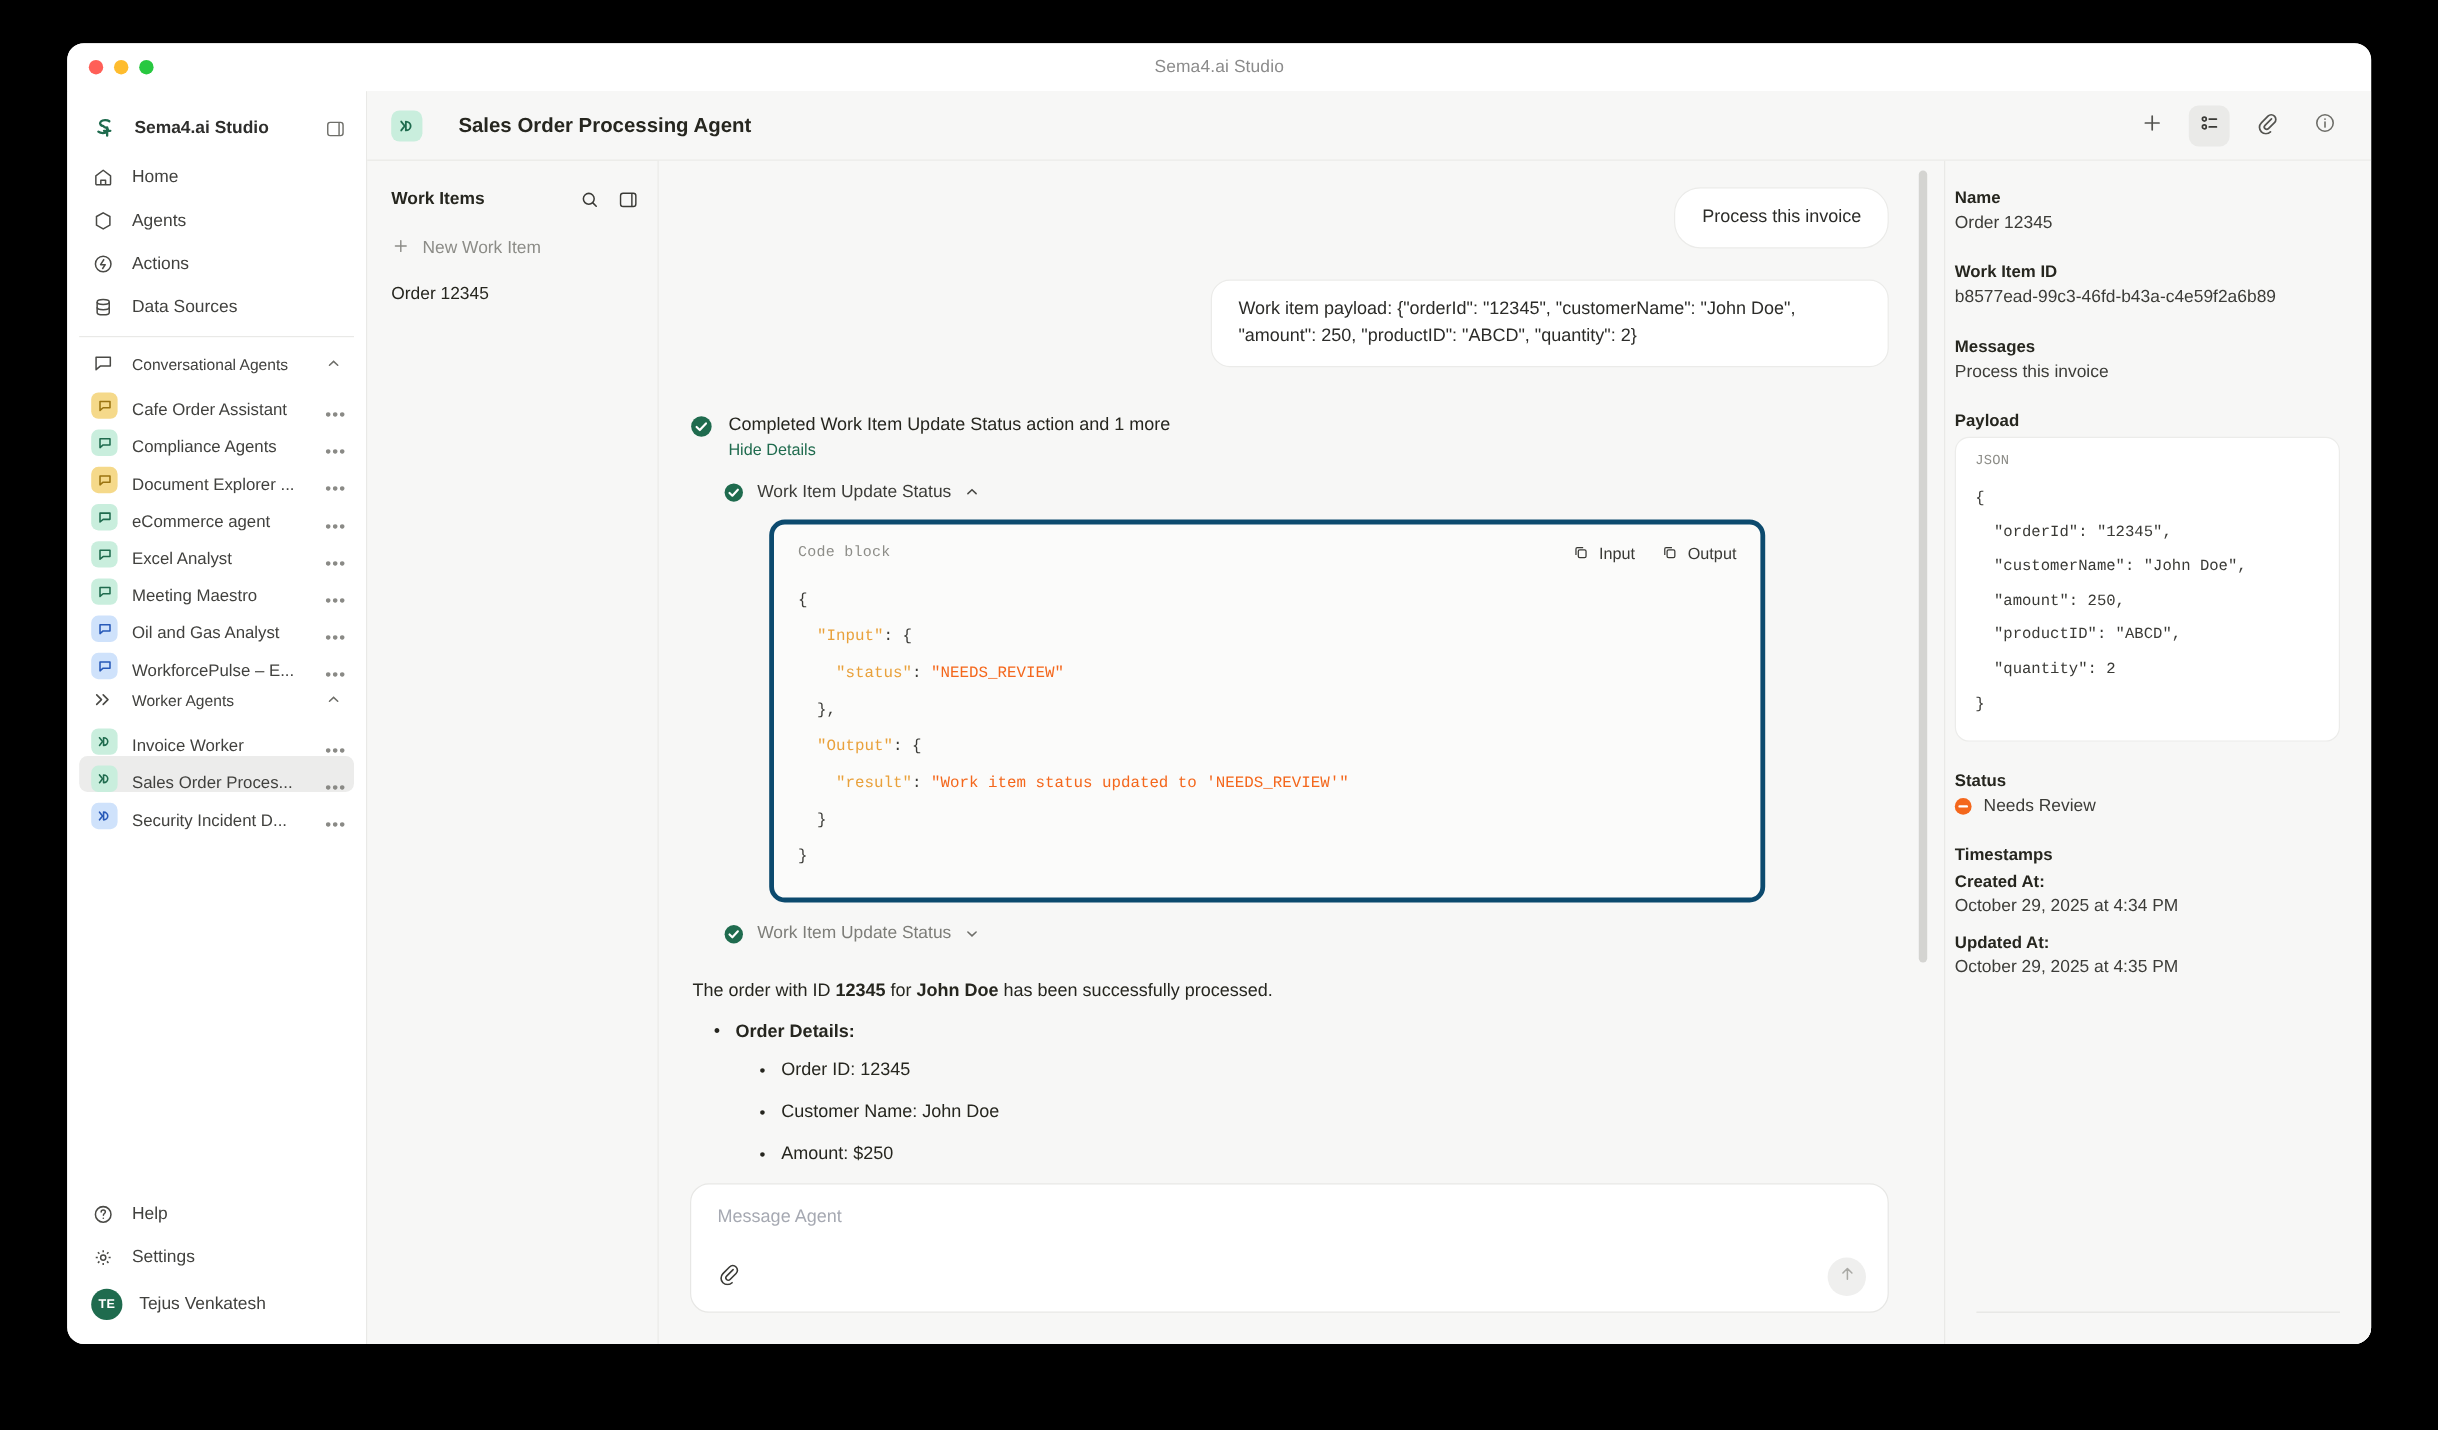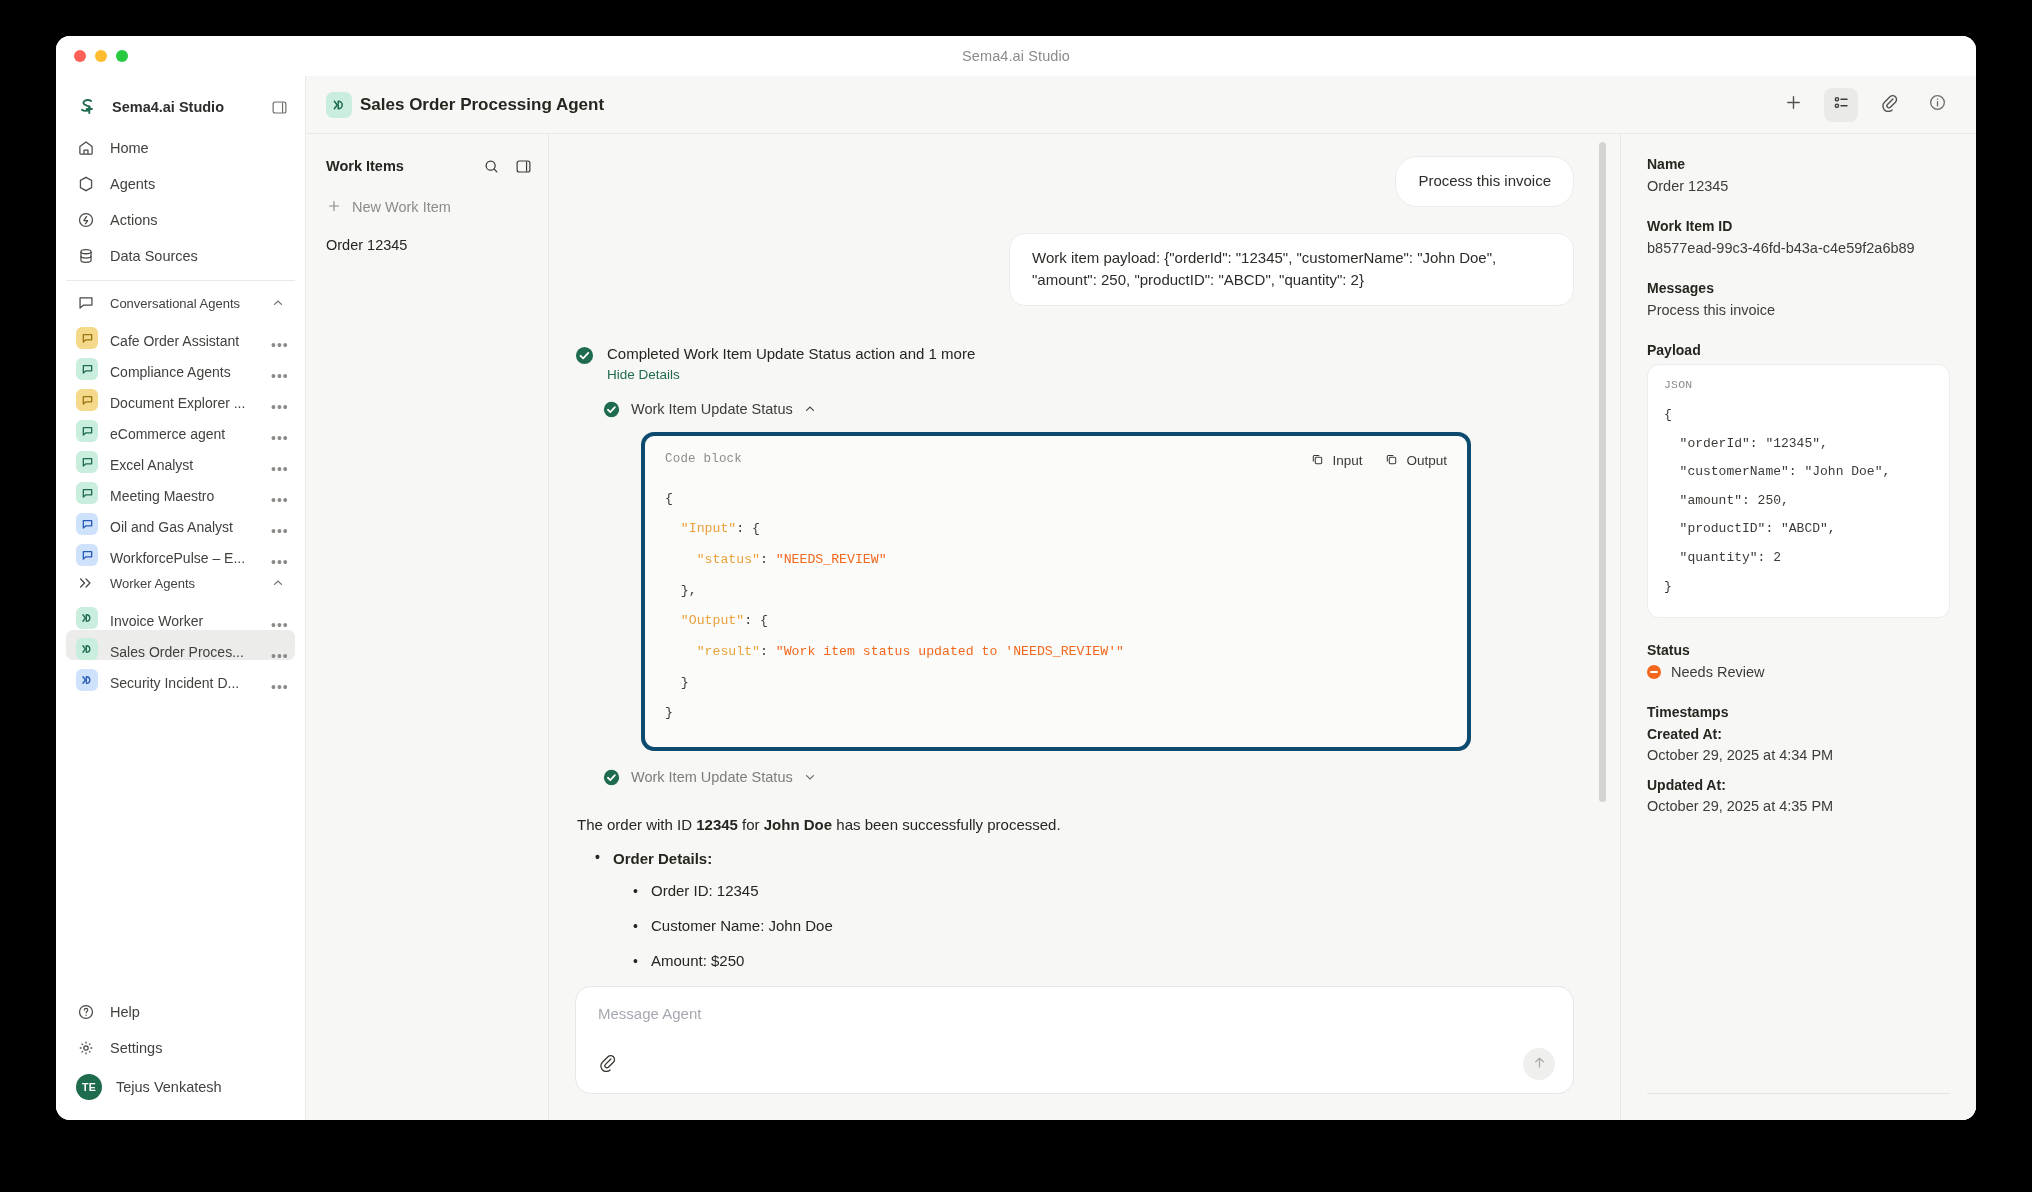--- a/index.html
+++ b/index.html
@@ -162,21 +162,21 @@
     background: #f7f7f6;
   }
   .topbar {
     height: 58px; flex: 0 0 58px;
     background: #f7f7f6;
     border-bottom: 1px solid #e9e9e7;
     display: flex; align-items: center;
     padding: 0 22px 0 20px;
     position: relative;
   }
-  .topbar-agent { display: flex; align-items: center; gap: 8px; }
+  .topbar-agent { display: flex; align-items: center; gap: 30px; }
   .topbar-badge {
     width: 26px; height: 26px; border-radius: 7px;
     background: #c9eedd;
     display: flex; align-items: center; justify-content: center;
   }
   .topbar-title { font-size: 17px; font-weight: 600; color: #26261f; }
   .topbar-actions {
     margin-left: auto;
     display: flex; align-items: center; gap: 14px;
   }
@@ -348,21 +348,21 @@
     background: #efefee;
     margin-left: auto;
     display: flex; align-items: center; justify-content: center;
   }
 
   
   .details {
     width: 356px; flex: 0 0 356px;
     background: #f7f7f6;
     border-left: 1px solid #e9e9e7;
-    padding: 22px 26px 0 26px;
+    padding: 22px 26px 0 8px;
     position: relative;
   }
   .d-label {
     font-size: 14px; font-weight: 700; color: #26261f;
     margin-bottom: 6px;
   }
   .d-value { font-size: 14.5px; color: #3c3c38; }
   .d-group { margin-bottom: 24px; }
   .jsonbox {
     background: #fff;

